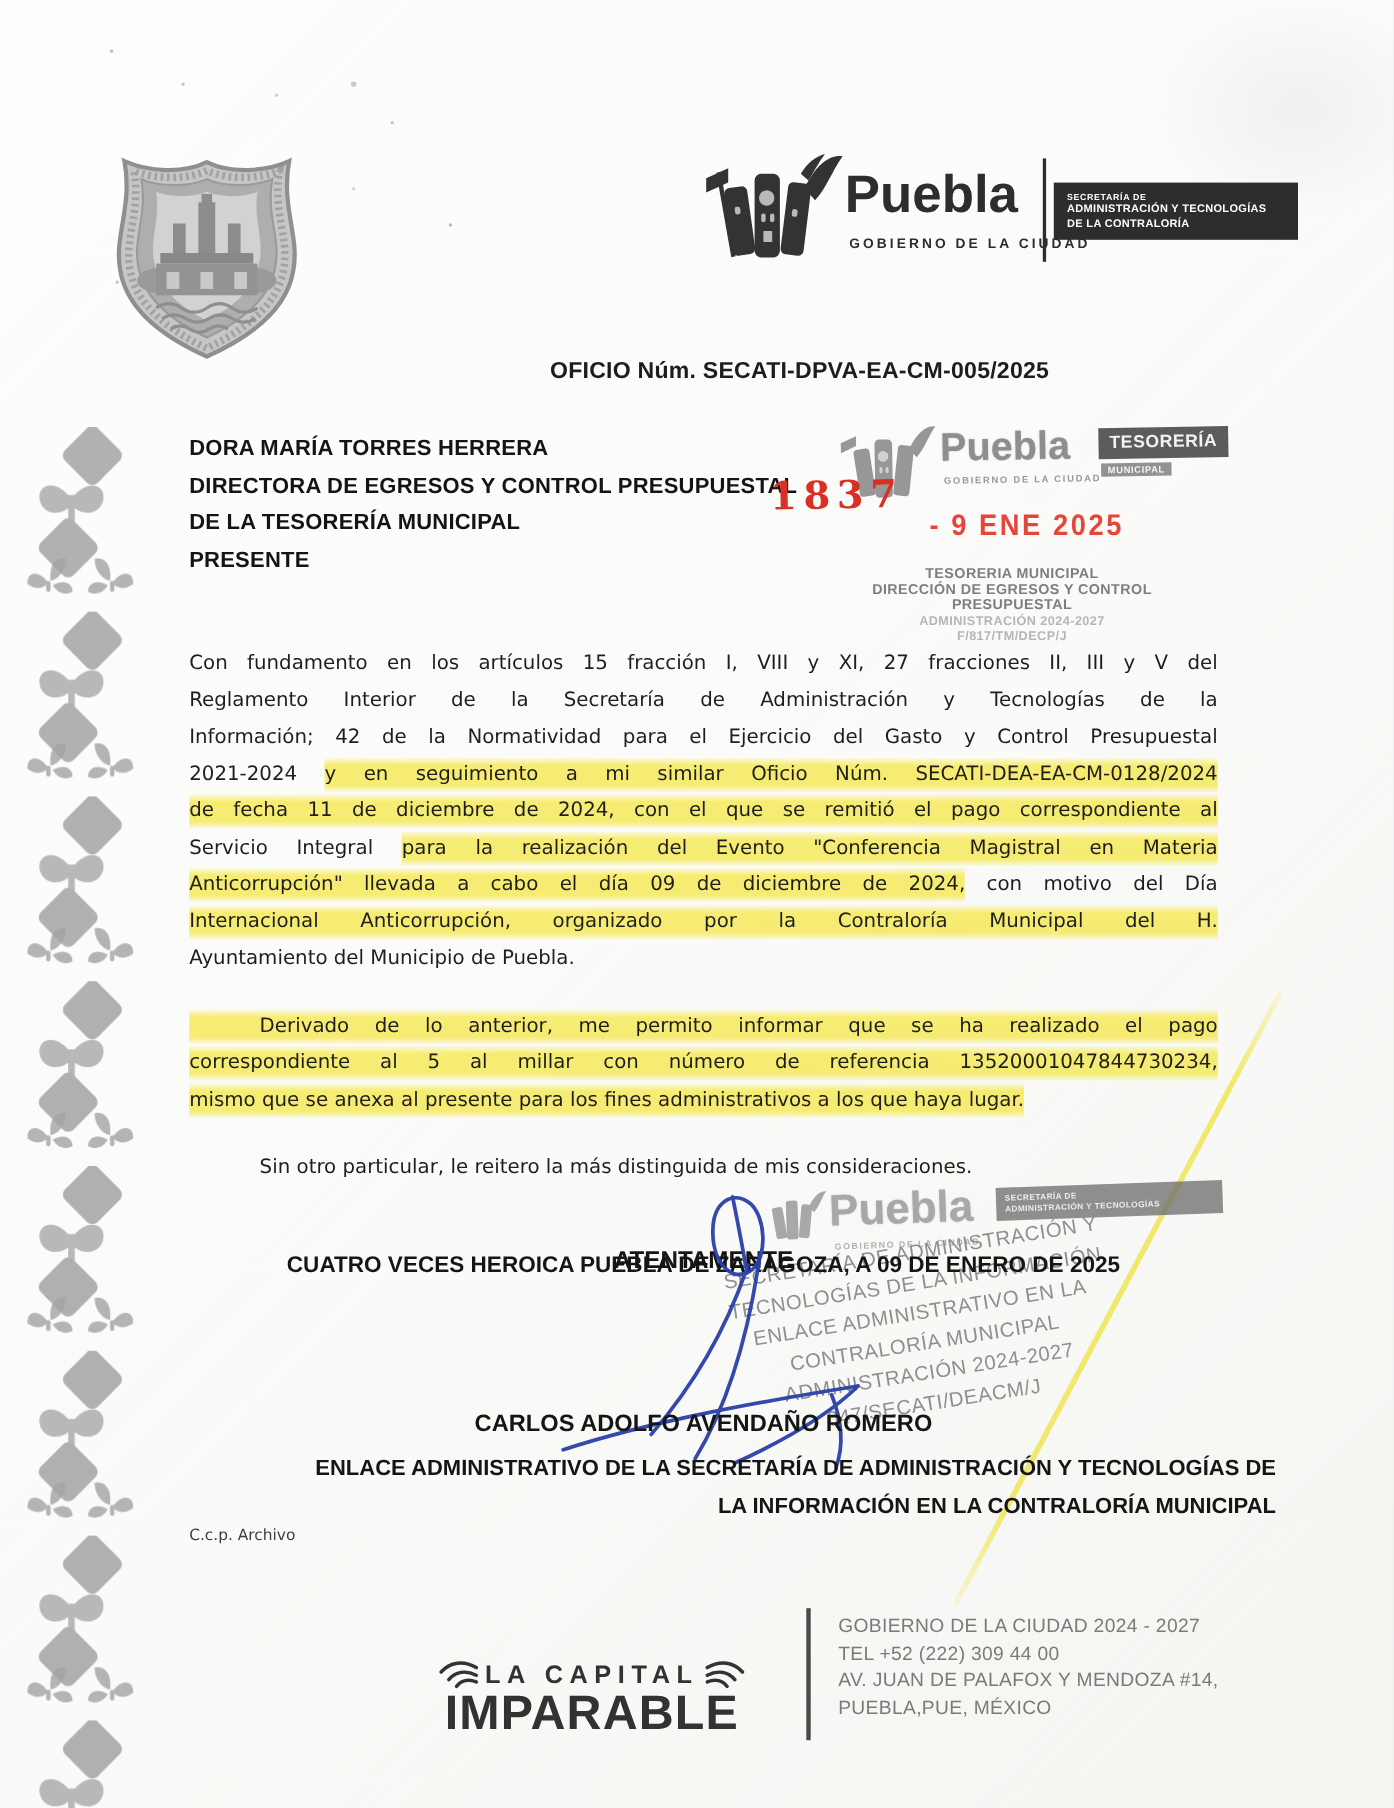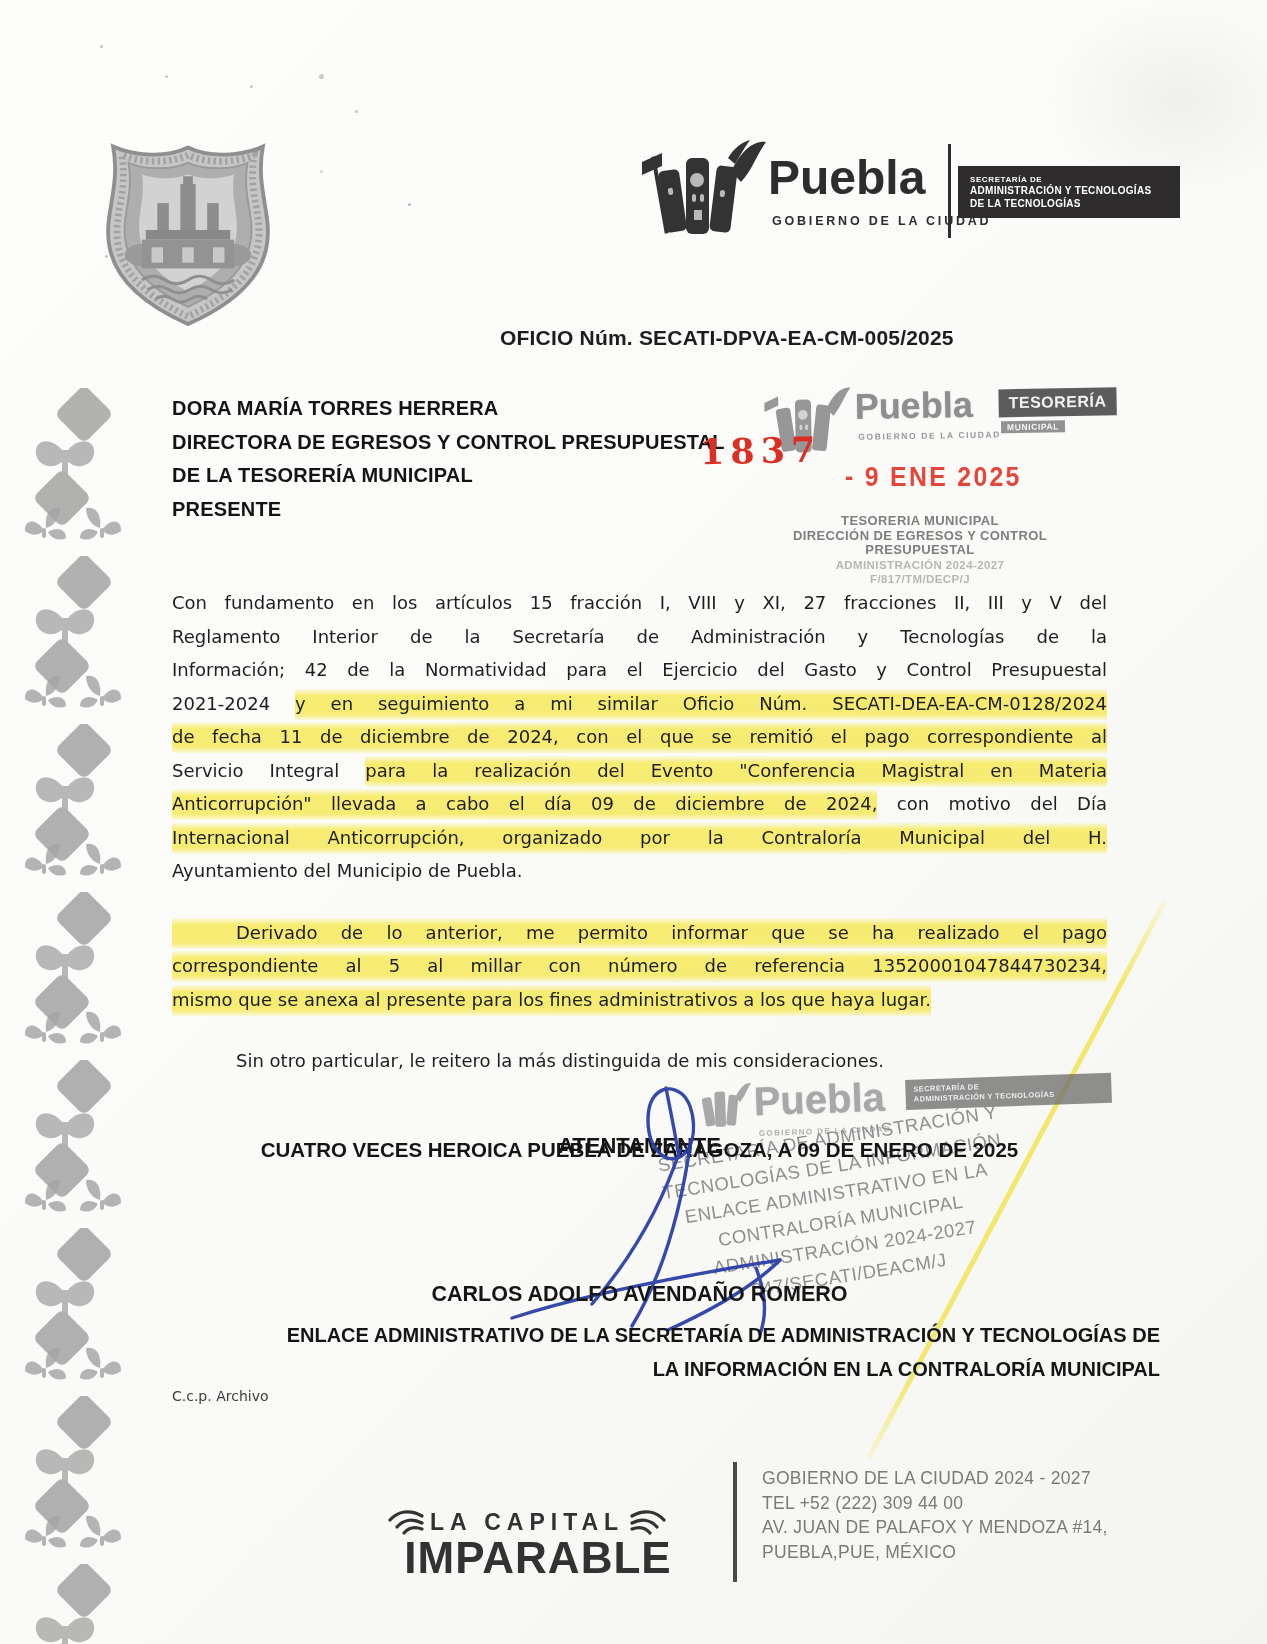--- a/index.html
+++ b/index.html
@@ -48,21 +48,21 @@
   .sig-stamp-lines{transform:rotate(-9deg);transform-origin:left top;text-align:center;}
   .sig-stamp-lines div{font-size:18.5px;line-height:27.5px;color:#8f8f8f;letter-spacing:.5px;
                        font-family:"Liberation Sans",sans-serif;}
   .gray-logo-word{font-family:"Liberation Sans",sans-serif;font-weight:bold;color:#9b9b9b;text-shadow:0 0 1.5px #aaa;}
   .gray-badge{background:#6e6e6e;color:#e8e8e8;font-family:"Liberation Sans",sans-serif;font-weight:bold;
               padding:5px 8px;line-height:1.3;opacity:.9;}
   .gray-badge div{font-size:7.5px;letter-spacing:.4px;white-space:nowrap;}
   .ccp{font-size:14px;color:#3d3d3d;}
 
   
-  .slogan-top{display:flex;align-items:center;justify-content:flex-start;gap:6px;}
+  .slogan-top{display:flex;align-items:center;justify-content:center;gap:6px;}
   .slogan-top .txt{font-family:"Liberation Sans",sans-serif;font-weight:bold;font-size:23px;letter-spacing:6px;color:#323232;}
   .slogan-bottom{font-family:"Liberation Sans",sans-serif;font-weight:bold;font-size:44px;letter-spacing:1px;
                  color:#323232;text-align:center;line-height:44px;}
   .footer-info div{font-size:17.5px;line-height:24.5px;color:#7a7a7a;letter-spacing:.3px;font-family:"Liberation Sans",sans-serif;}
   .vdiv{width:3.5px;background:#4a4a4a;}
 
   .ystreak{width:5px;background:linear-gradient(to bottom,rgba(240,230,60,.15),rgba(238,226,50,.7) 15%,rgba(238,226,50,.7) 85%,rgba(240,230,60,.15));
            border-radius:3px;transform:rotate(28deg);}
 </style>
 </head>
@@ -138,21 +138,21 @@
         <rect x="92" y="54" width="5" height="7" rx="2" transform="rotate(7 94 57)"></rect>
         <path d="M66,74 h8 v10 h-8 z"></path>
       </g>
     </svg>
     <div class="abs wordmark" style="left:140px;top:14px;font-size:48px;">Puebla</div>
     <div class="abs hdr-tagline" style="left:144px;top:78px;font-size:12.5px;">GOBIERNO DE LA CIUDAD</div>
     <div class="abs vdiv" style="left:320px;top:8px;height:94px;width:3px;background:#2e2c2d;"></div>
     <div class="abs hdr-badge" style="left:330px;top:30px;width:200px;">
         <div>SECRETARÍA DE</div>
         <div>ADMINISTRACIÓN Y TECNOLOGÍAS</div>
-        <div>DE LA TECNOLOGÍAS</div>
+        <div>DE LA CONTRALORÍA</div>
       </div>
   </div>
 
   <div class="abs oficio" style="left:500px;top:326px;width:582px;">OFICIO Núm. SECATI-DPVA-EA-CM-005/2025</div>
 
   <div class="abs recipient" style="left:172px;top:392px;">
       <div>DORA MARÍA TORRES HERRERA</div>
       <div>DIRECTORA DE EGRESOS Y CONTROL PRESUPUESTAL</div>
       <div>DE LA TESORERÍA MUNICIPAL</div>
       <div>PRESENTE</div>

